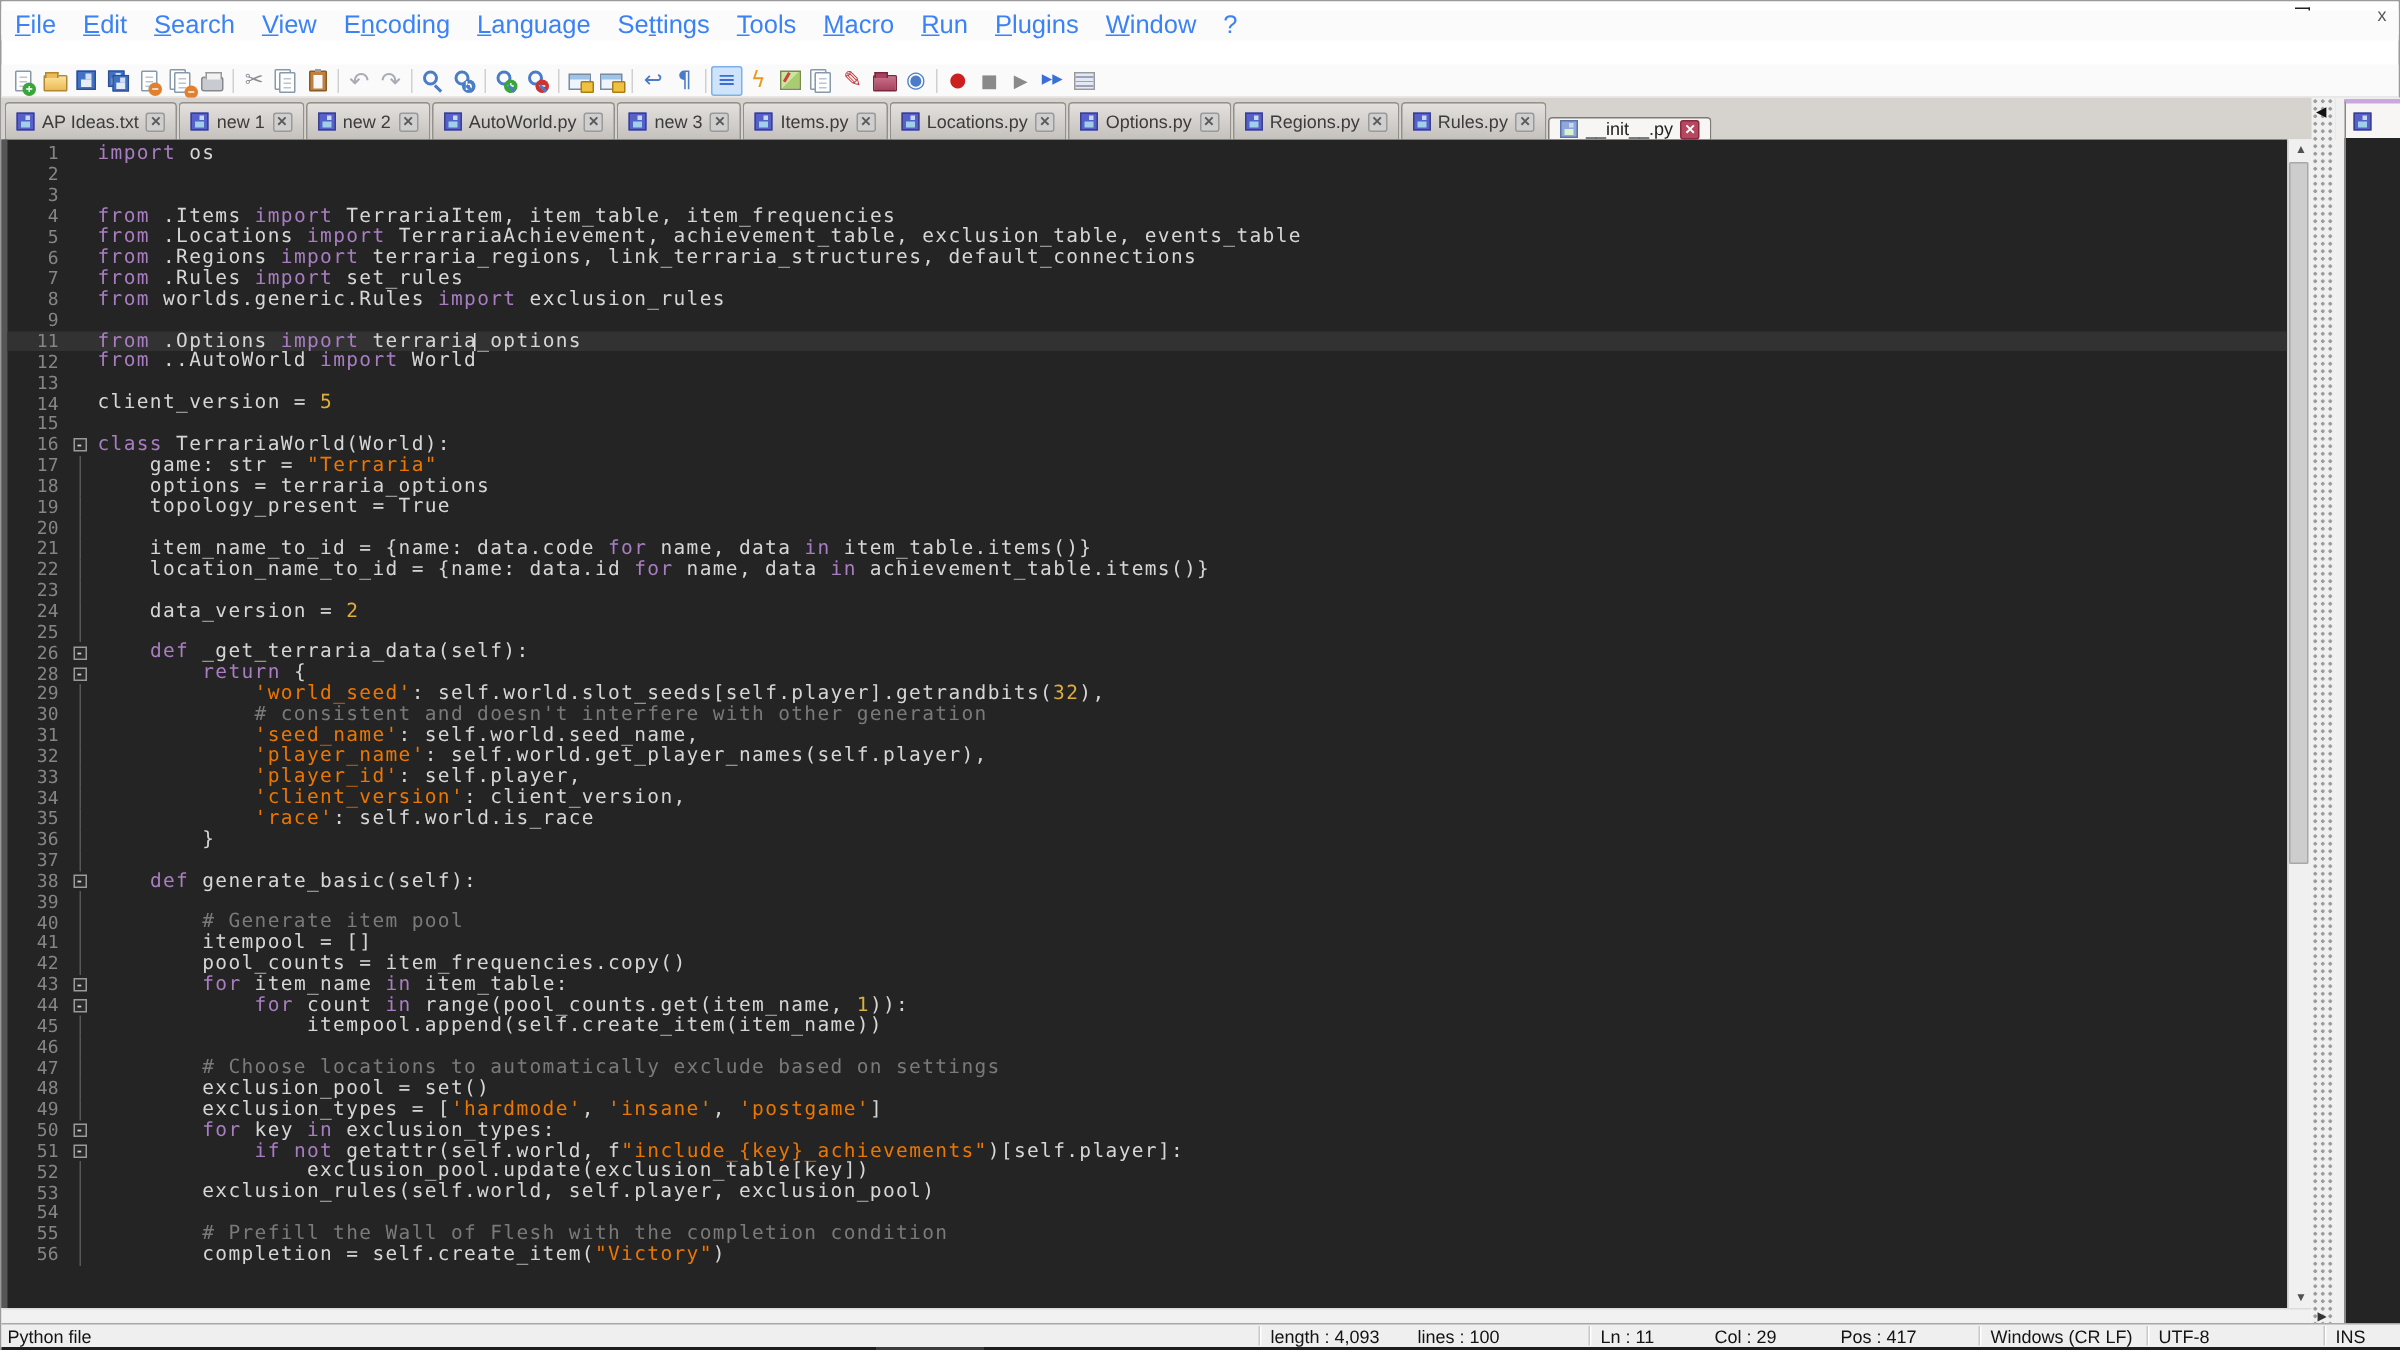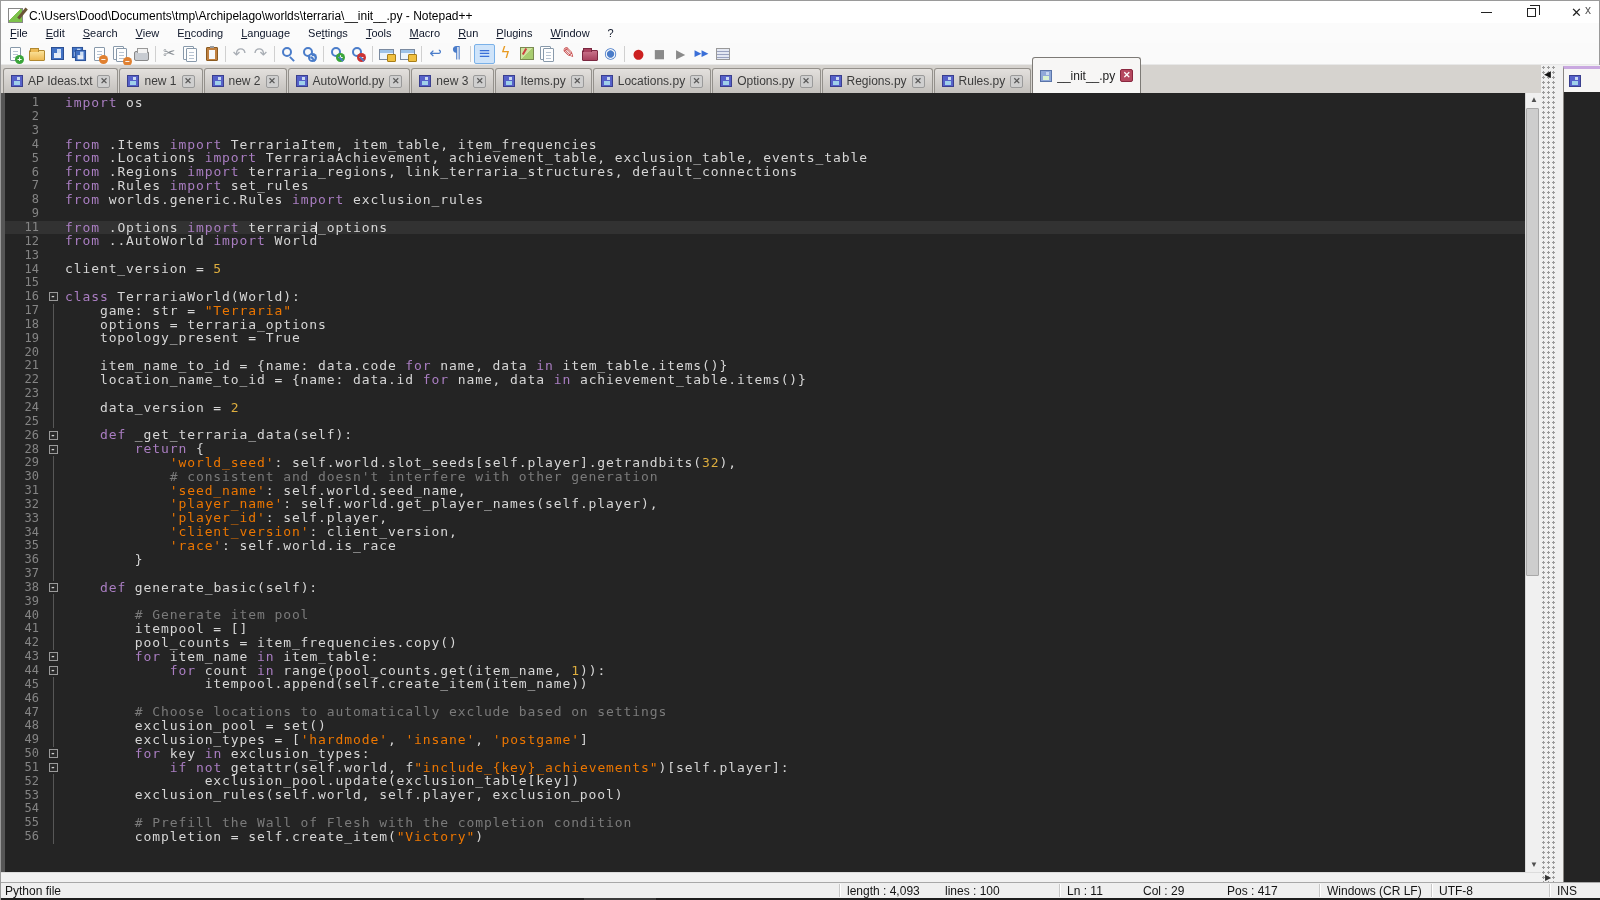--- a/index.html
+++ b/index.html
@@ -16,22 +16,22 @@
               background:#6a5436; transform:rotate(40deg); }
   #title-text { font-size:12px; color:#000; }
   #win-controls { margin-left:auto; display:flex; height:22px; }
   .win-btn { width:45px; height:22px; display:flex; align-items:center; justify-content:center;
              font-size:13px; color:#222; cursor:pointer; }
   .glyph-min { width:11px; height:1px; background:#222; display:block; }
   .glyph-max { width:9px; height:9px; border:1px solid #222; position:relative; display:block; background:#fff;}
   .glyph-max::before { content:""; position:absolute; left:2px; top:-4px; width:9px; height:9px;
              border:1px solid #222; border-bottom:none; border-left:none; }
   
-  #menubar { position:absolute; left:0; top:22px; right:0; height:20px; background:#fbfbfb;
-             display:flex; align-items:center; font-size:11px; color:#0f172a; }
+  #menubar { position:absolute; left:0; top:6px; right:0; height:20px; background:#fbfbfb;
+             display:flex; align-items:center; font-size:17px; color:#3b82f6; }
   .menu-item { padding:2px 9px; cursor:default; }
   .menu-item u { text-decoration:underline; }
   #menu-close-x { position:absolute; right:8px; top:2px; font-size:12px; color:#555; }
 
   
   #toolbar { position:absolute; left:0; top:42px; right:0; height:22px; background:#fafafa;
              display:flex; align-items:center; padding-left:4px; border-bottom:1px solid #e8e8e8; }
   .tb { width:21px; height:20px; display:flex; align-items:center; justify-content:center;
         position:relative; cursor:pointer; }
   .tb.active { background:#cfe4fa; border:1px solid #7ab1e8; border-radius:2px; }
@@ -78,21 +78,21 @@
            border-left:2px solid #cc4040; transform:rotate(30deg); }
   .i-grid { width:14px; height:12px; border:1px solid #999;
             background:repeating-linear-gradient(#e4e8f2 0 2px,#9aa2c0 2px 3px); }
 
   
   #tabbar { position:absolute; left:0; top:64px; right:0; height:28px; background:#d6d3cf;
             display:flex; align-items:flex-end; padding-left:2px; }
   .tab { height:25px; display:flex; align-items:center; gap:5px; padding:0 7px;
          background:linear-gradient(#e3e0dd,#c4c1bd); border:1px solid #94918c; border-bottom:none;
          border-radius:3px 3px 0 0; margin-right:1px; font-size:12px; color:#3c3c3c; cursor:pointer; }
-  .tab.active { height:36px; background:#f7f6f5; color:#222; border-color:#7d7a76; }
+  .tab.active { height:15px; background:#f7f6f5; color:#222; border-color:#7d7a76; }
   .t-flp { width:12px; height:12px; background:#5661c9; border:1px solid #3a3f8e; position:relative; flex:none; }
   .t-flp::after { content:""; position:absolute; left:2px; right:2px; bottom:1px; height:4px; background:#9fd0ea; }
   .t-flp::before { content:""; position:absolute; right:2px; top:1px; width:3px; height:3px; background:#c8d8f0; }
   .tab.active .t-flp { background:#8fa8d8; border-color:#5a74a8; }
   .tab.active .t-flp::after { background:#d9f2cf; }
   .t-close { width:13px; height:13px; background:#cfcfcf; border:1px solid #9a9a9a; border-radius:2px;
              color:#5a5a5a; font:bold 9px/11px "Liberation Sans",sans-serif; text-align:center; flex:none; }
   .tab.active .t-close { background:#b5485f; border-color:#8a2840; color:#fff; }
   #tab-scroll-left { position:absolute; right:52px; top:4px; font-size:9px; color:#111; }
 

